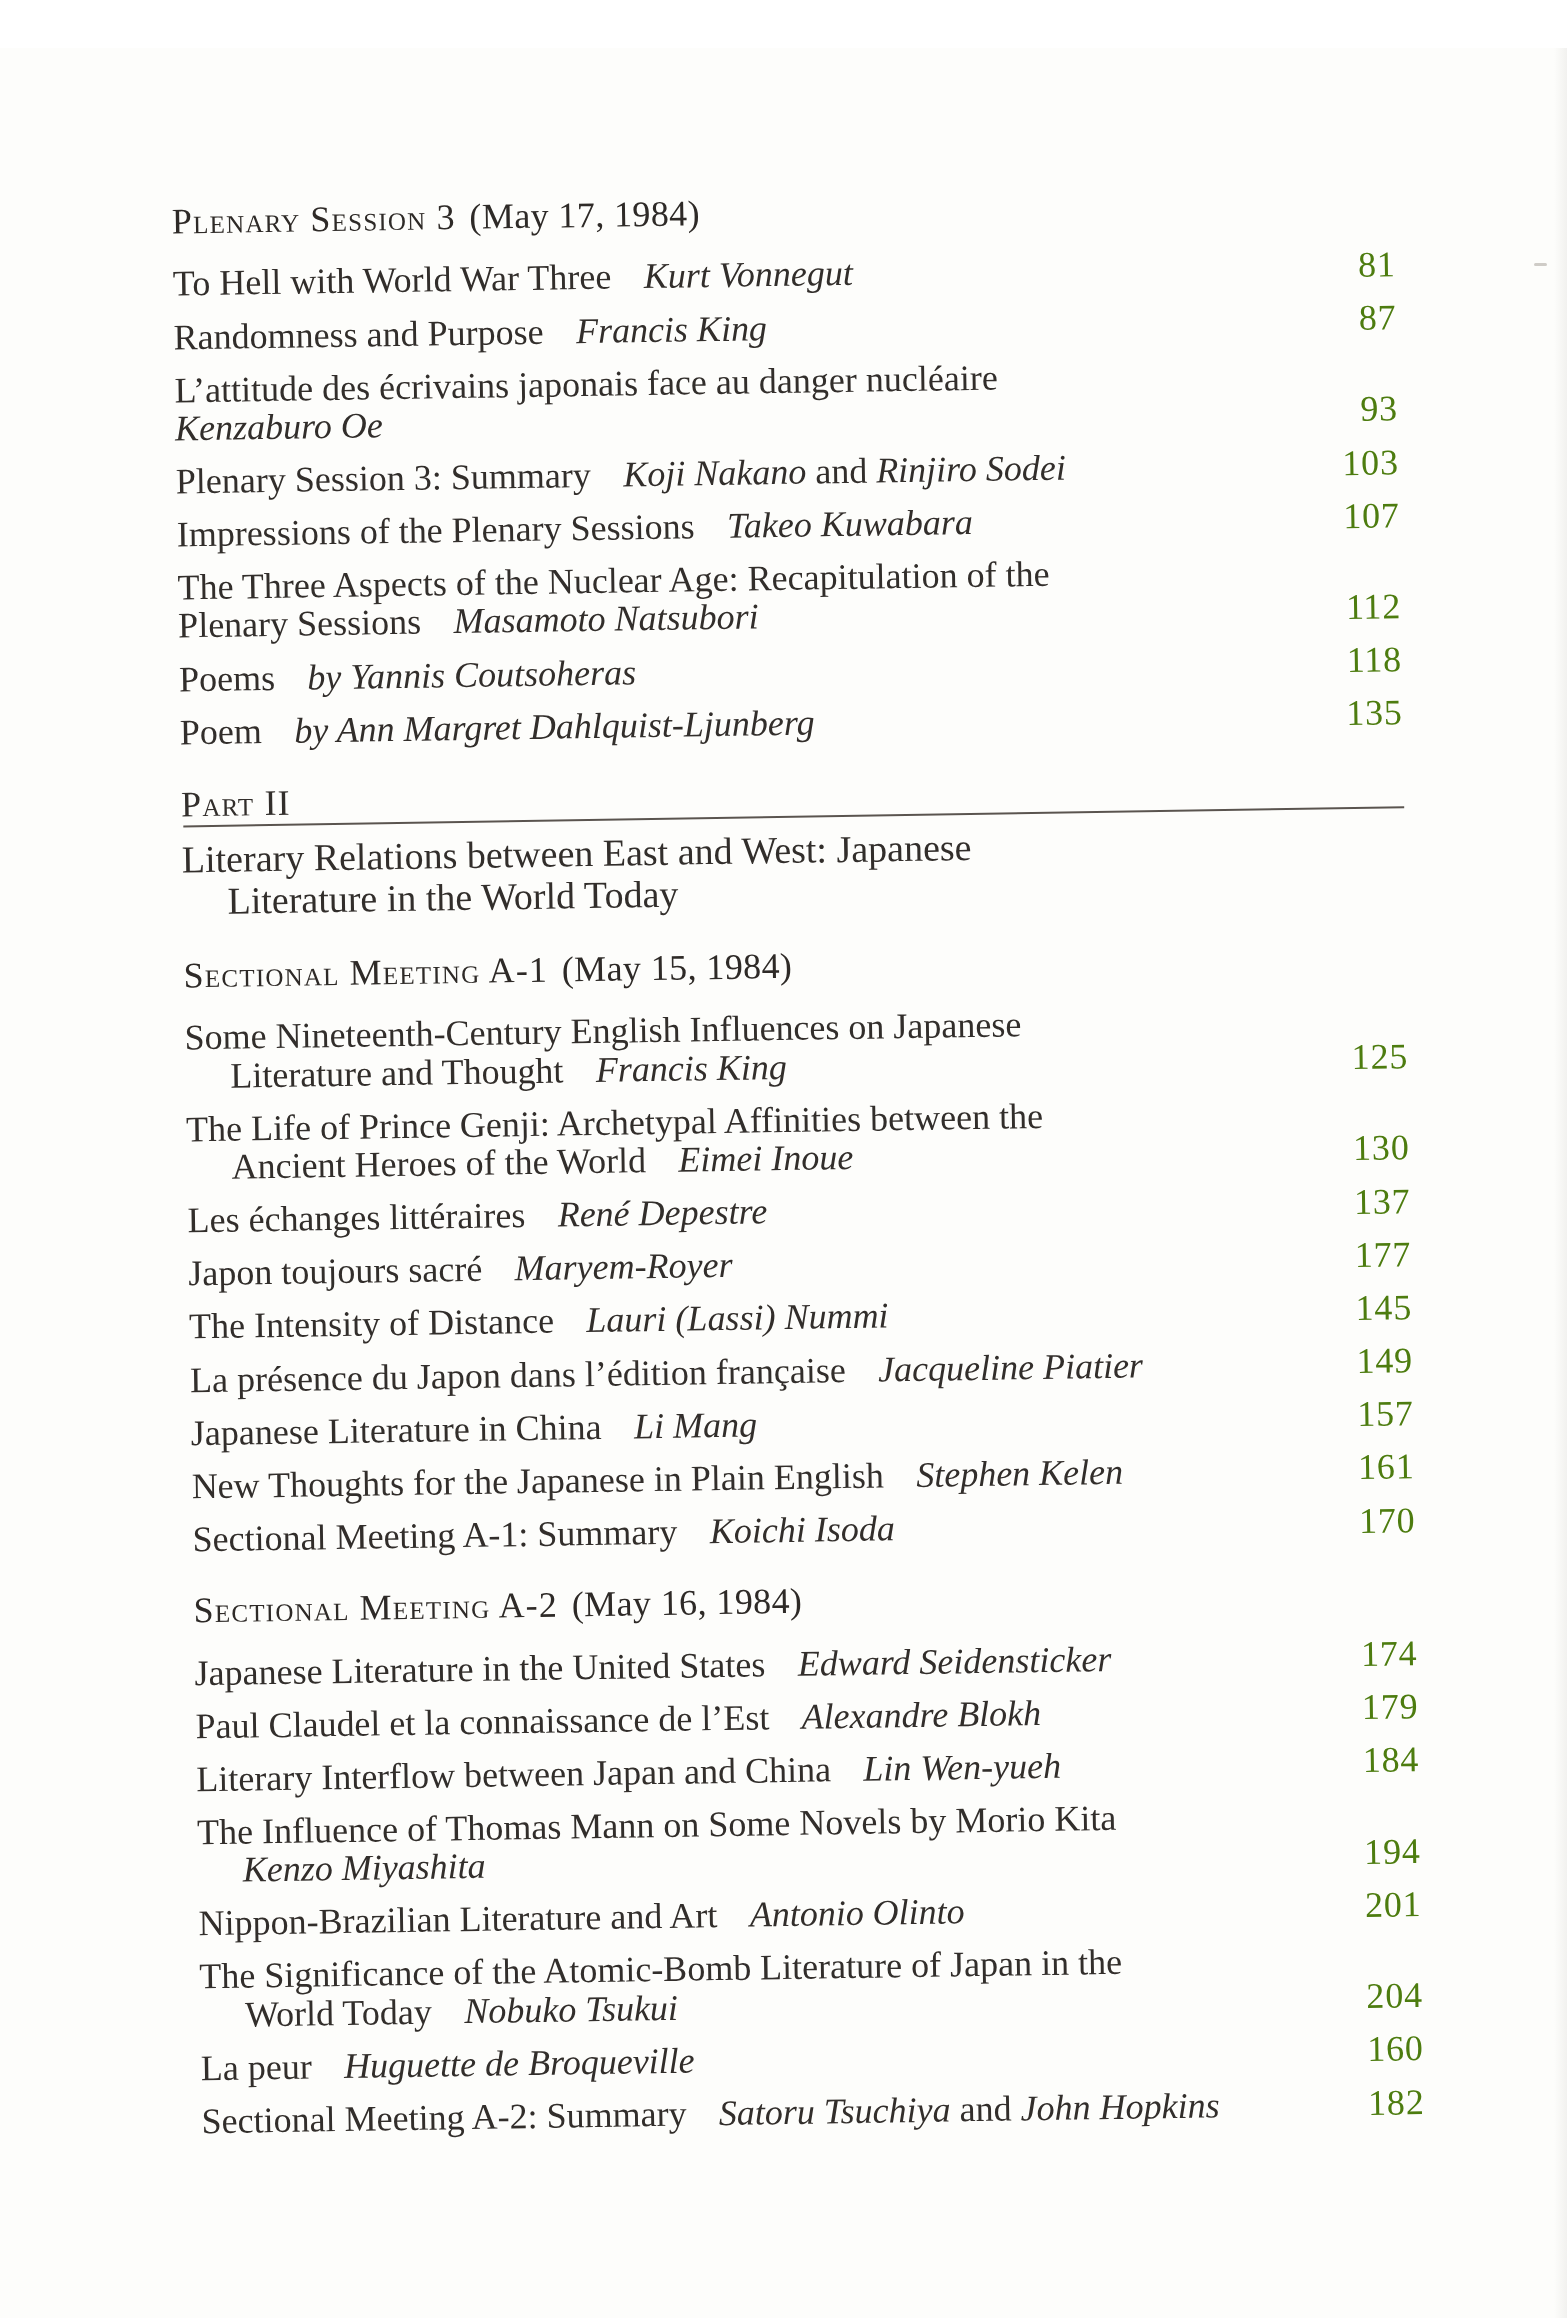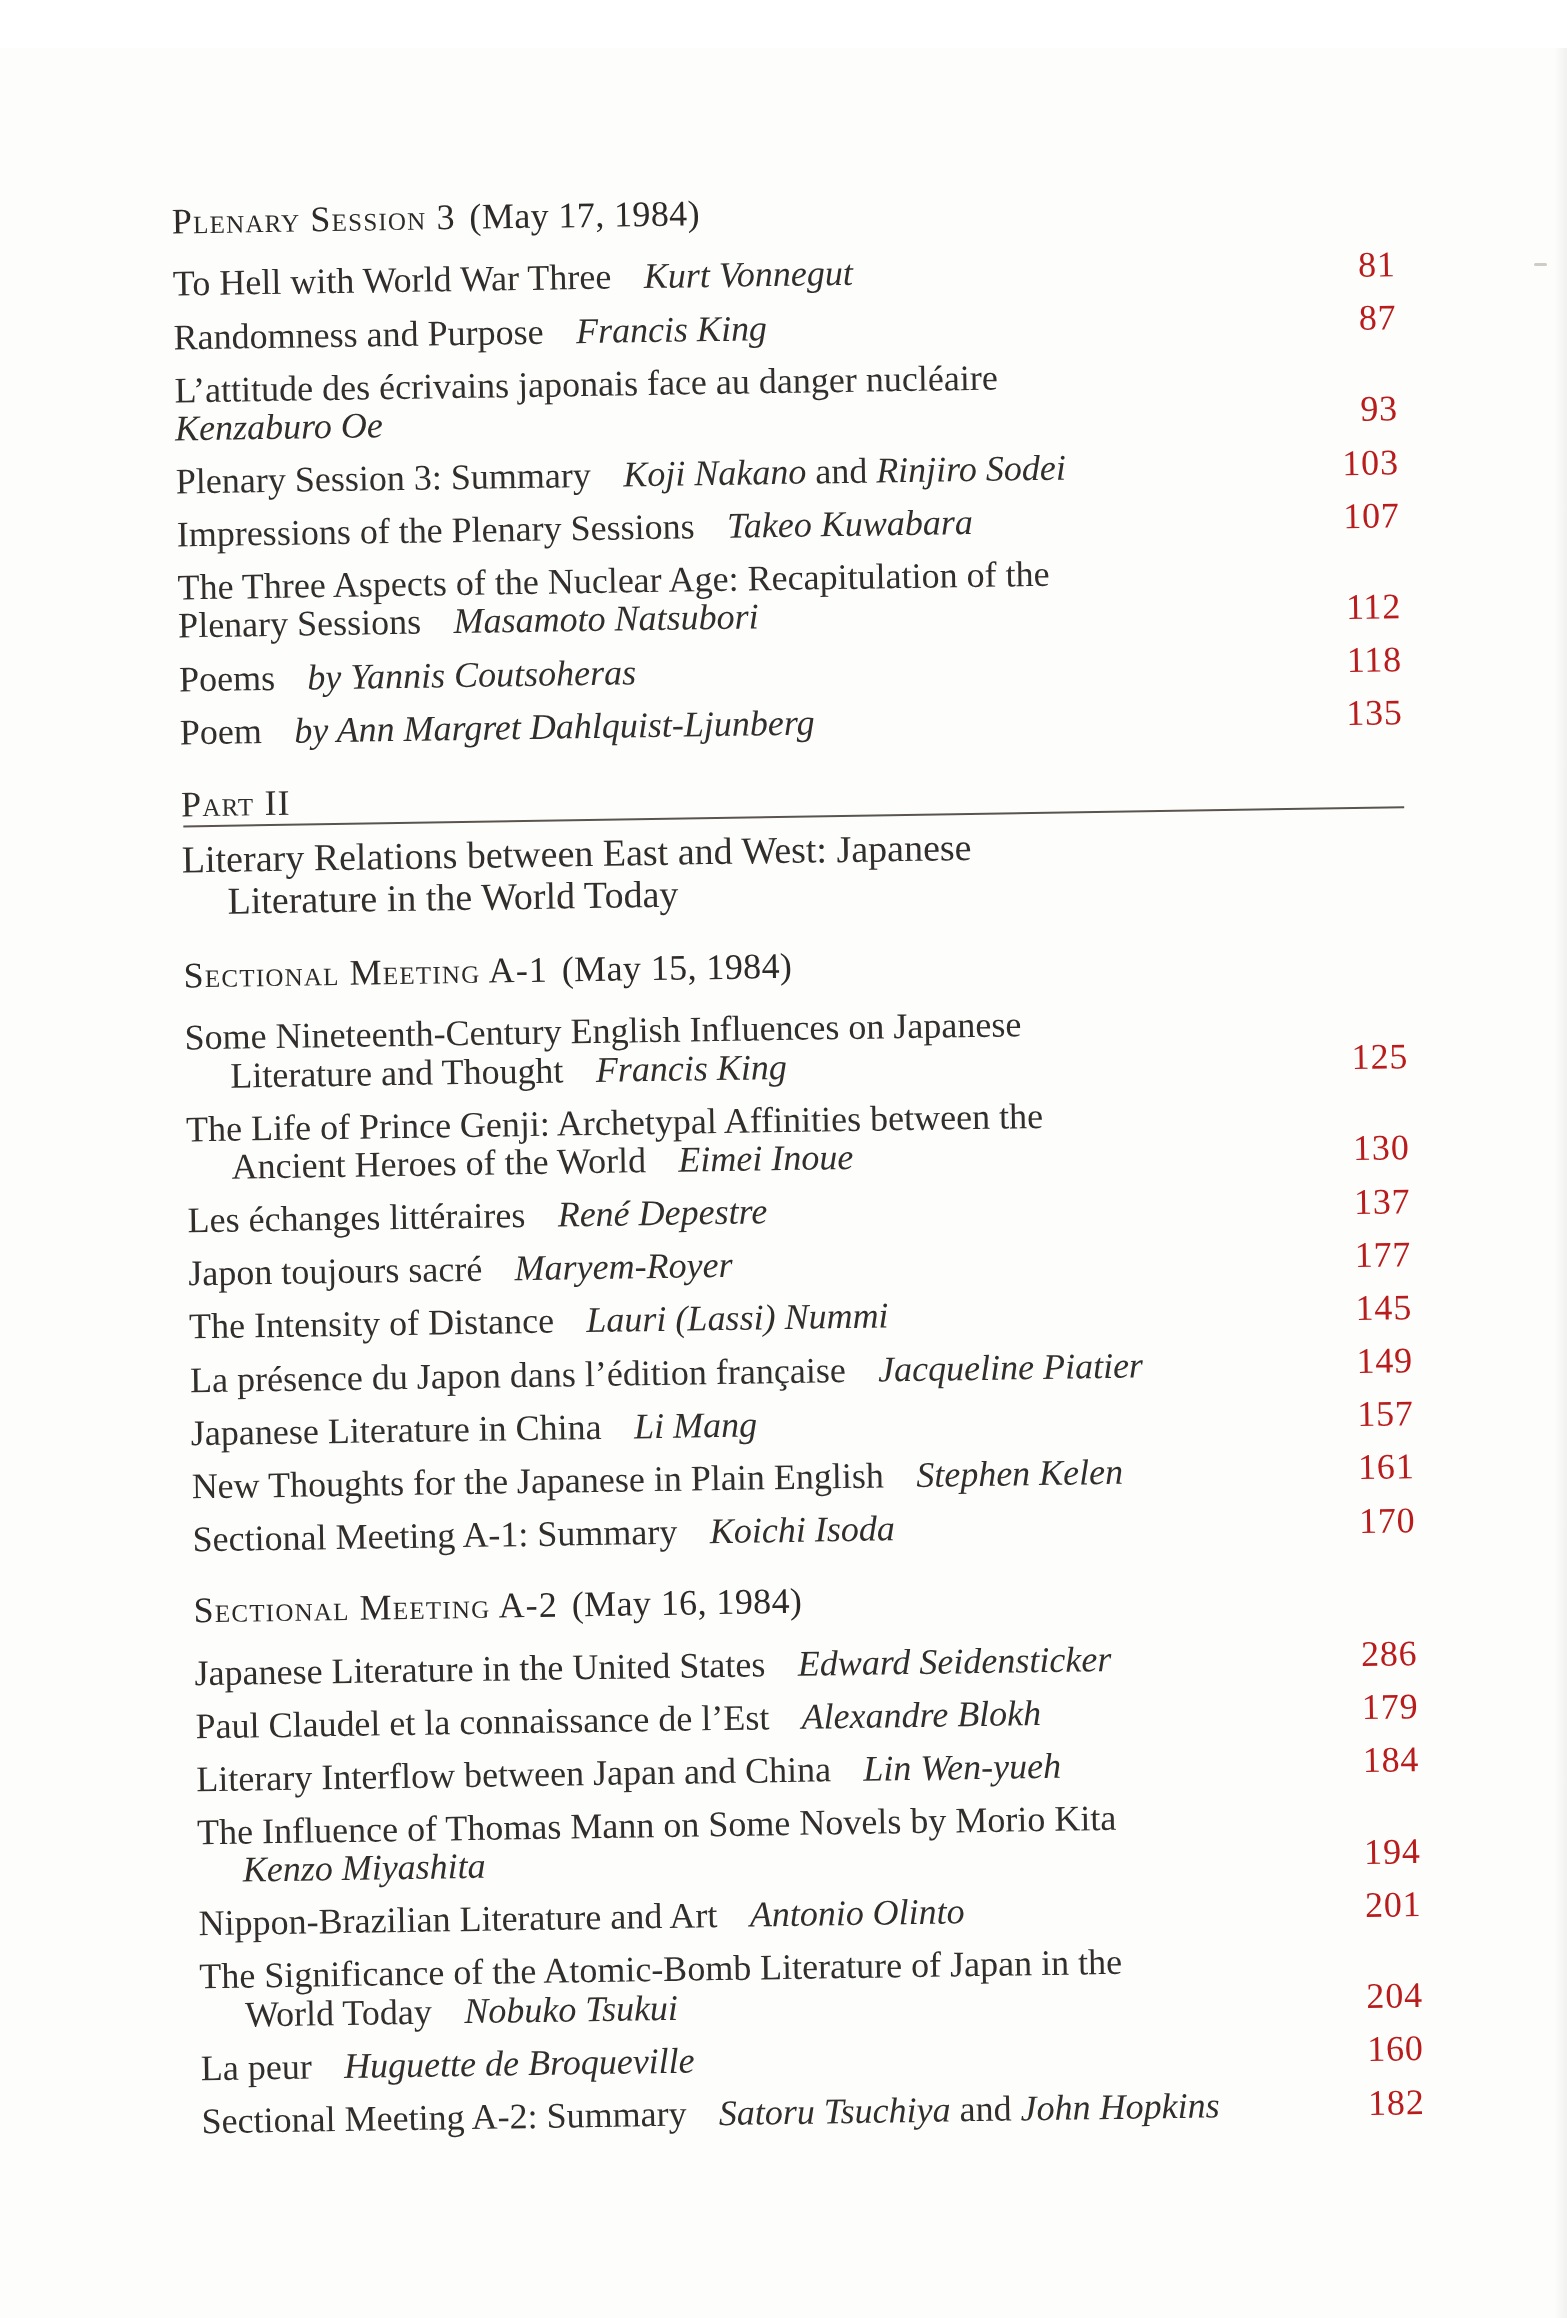--- a/index.html
+++ b/index.html
@@ -40,21 +40,21 @@
     padding-right: 186px;
   }
   .line { display: block; }
   .line.indent { padding-left: 45px; }
   .seg.italic { font-style: italic; }
   .seg.gap { margin-left: 0.9em; }
   .page-num {
     position: absolute; right: 0; bottom: 1.6px;
     font-size: 36px; line-height: 1;
     letter-spacing: 0.8px;
-    color: #b91c1c;
+    color: #4d7c0f;
   }
   .part-head { position: relative; margin-bottom: 12.6px; }
   .part-label { font-size: 36px; line-height: 1.15; display: inline-block; }
   .part-rule {
     position: absolute; left: 1.6px; right: 0; bottom: -1.6px;
     height: 2.4px; background: #5a544f;
   }
   .part-title {
     font-size: 38px; line-height: 1.12;
     margin: 0 0 24px 0;
@@ -194,21 +194,21 @@
             </div>
             <span class="page-num">170</span>
           </div>
         </section>
         <section class="block section">
           <h2 class="heading"><span class="sc">Sectional Meeting A-2</span><span class="date">(May 16, 1984)</span></h2>
           <div class="entry">
             <div class="lines">
               <div class="line"><span class="seg">Japanese Literature in the United States</span><span class="seg italic gap">Edward Seidensticker</span></div>
             </div>
-            <span class="page-num">286</span>
+            <span class="page-num">174</span>
           </div>
           <div class="entry">
             <div class="lines">
               <div class="line"><span class="seg">Paul Claudel et la connaissance de l’Est</span><span class="seg italic gap">Alexandre Blokh</span></div>
             </div>
             <span class="page-num">179</span>
           </div>
           <div class="entry">
             <div class="lines">
               <div class="line"><span class="seg">Literary Interflow between Japan and China</span><span class="seg italic gap">Lin Wen-yueh</span></div>

